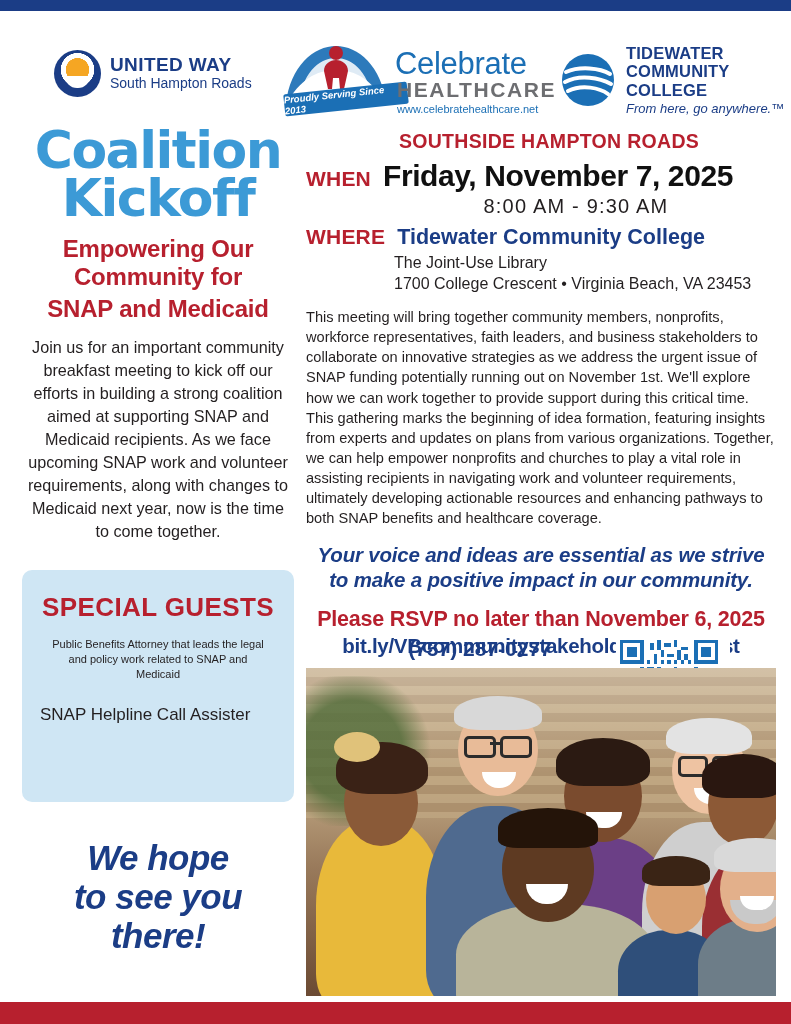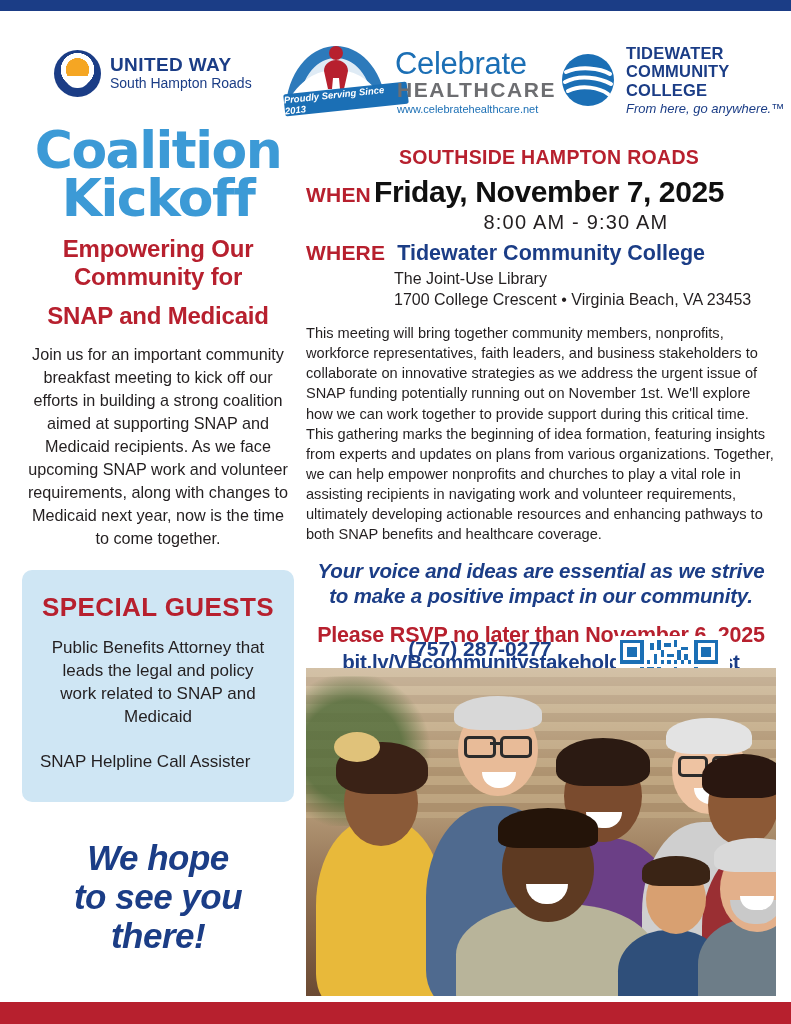--- a/index.html
+++ b/index.html
@@ -198,21 +198,21 @@
     margin-top: 22px;
     text-align: center;
     font-size: 26px;
     font-weight: bold;
     color: #b7202e;
     letter-spacing: 0.4px;
   }
   .guests-p {
     margin: 14px 26px 0 26px;
     text-align: center;
-    font-size: 17px;
+    font-size: 11px;
     line-height: 1.35;
     color: #231f20;
   }
   .guests-p2 {
     margin: 22px 18px 0 18px;
     text-align: left;
     font-size: 17px;
     line-height: 1.35;
     color: #231f20;
   }
@@ -226,21 +226,21 @@
     line-height: 1.12;
     font-weight: bold;
     font-style: italic;
     color: #1b3d86;
     letter-spacing: -0.5px;
   }
 
   
   .right-col {
     position: absolute;
-    left: 306px; top: 146px;
+    left: 306px; top: 130px;
     width: 470px;
   }
   .region {
     text-align: center;
     font-size: 19.5px;
     font-weight: bold;
     color: #b7202e;
     letter-spacing: 0.3px;
     margin-left: 16px;
   }
@@ -254,21 +254,21 @@
     font-weight: bold;
     color: #b7202e;
     letter-spacing: 0.2px;
     flex: none;
   }
   .when-date {
     font-size: 30px;
     font-weight: bold;
     color: #101010;
     letter-spacing: -0.4px;
-    margin-left: 3px;
+    margin-left: 12px;
   }
   .when-time {
     text-align: center;
     font-size: 20px;
     color: #231f20;
     letter-spacing: 1.2px;
     margin: 2px 0 0 70px;
   }
   .row-where {
     display: flex;
@@ -429,21 +429,21 @@
         <div class="tcc-t2">From here, go anywhere.™</div>
       </div>
     </div>
   </div>
 
   <div class="left-col">
     <div class="kick-title">Coalition</div>
     <div class="kick-title">Kickoff</div>
     <div class="kick-sub">Empowering Our</div>
     <div class="kick-sub" style="margin-top:0">Community for</div>
-    <div class="kick-sub" style="margin-top:11px">SNAP and Medicaid</div>
+    <div class="kick-sub" style="margin-top:4px">SNAP and Medicaid</div>
     <div class="kick-body">Join us for an important community breakfast meeting to kick off our efforts in building a strong coalition aimed at supporting SNAP and Medicaid recipients. As we face upcoming SNAP work and volunteer requirements, along with changes to Medicaid next year, now is the time to come together.</div>
   </div>
 
   <div class="guests-box">
     <div class="guests-title">SPECIAL  GUESTS</div>
     <div class="guests-p">Public Benefits Attorney that leads the legal and policy work related to SNAP and Medicaid</div>
     <div class="guests-p2">SNAP Helpline Call Assister</div>
   </div>
 
   <div class="wehope">

